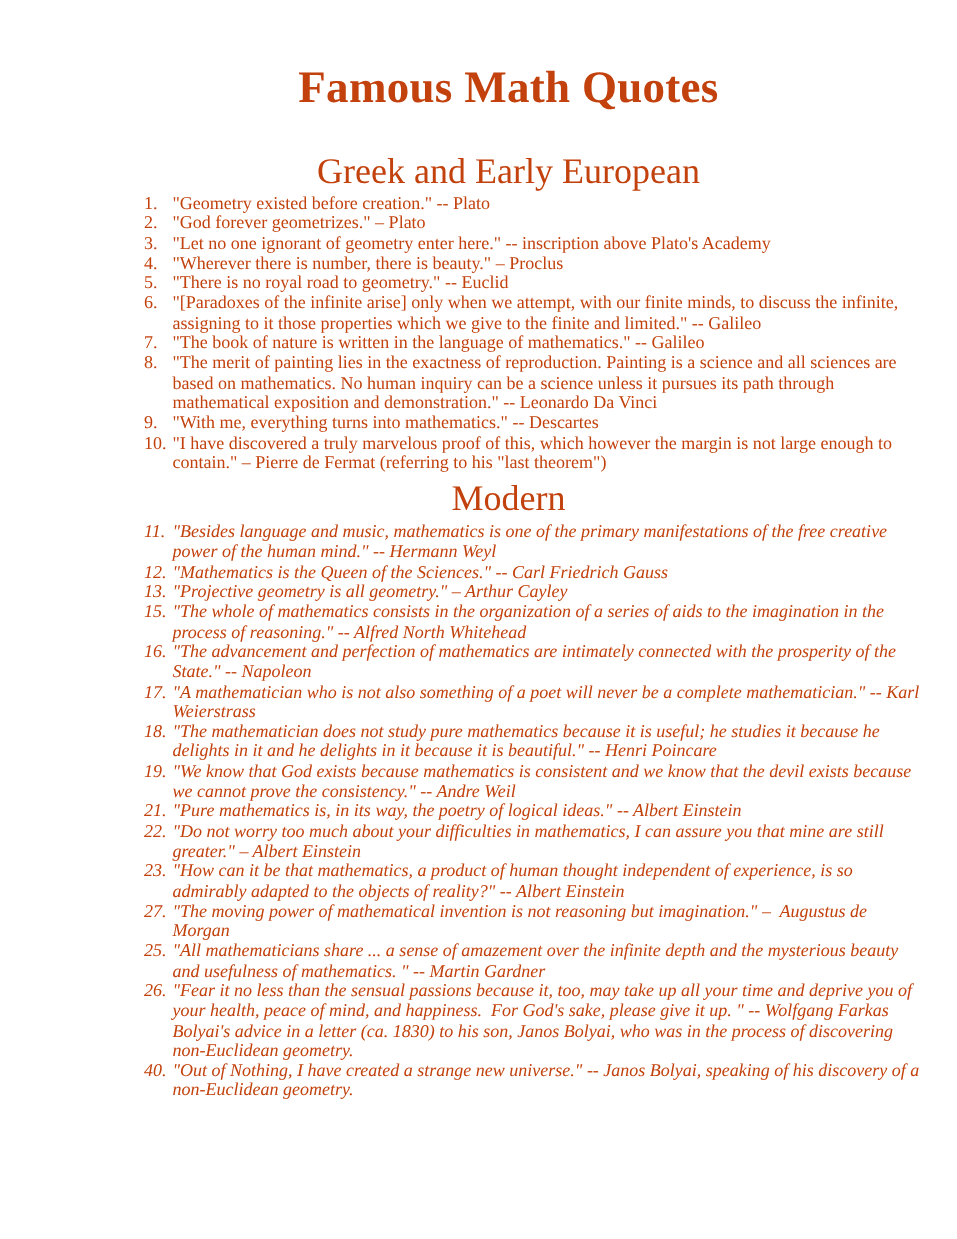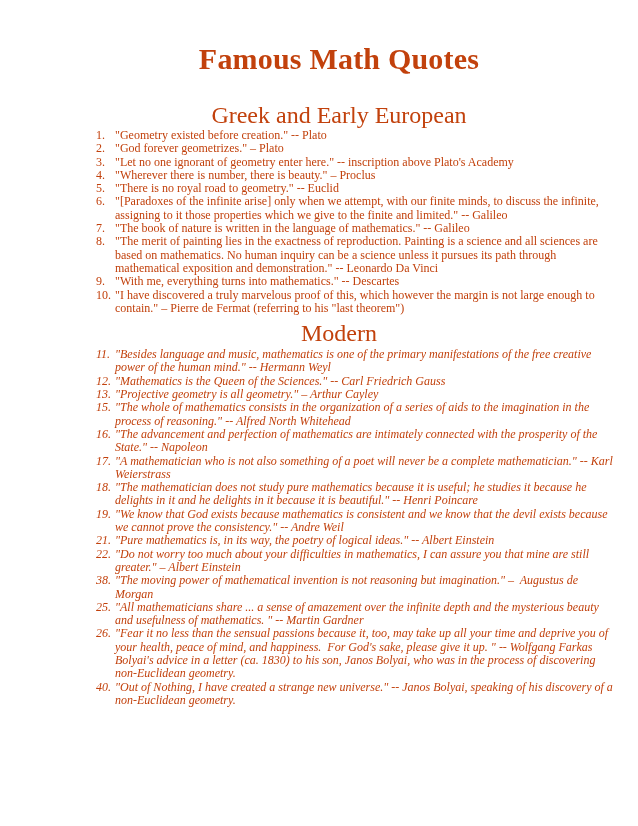--- a/index.html
+++ b/index.html
@@ -85,19 +85,20 @@
         <li class="quote"><span class="qnum">11.</span><span class="qtext">"Besides language and music, mathematics is one of the primary manifestations of the free creative power of the human mind." -- Hermann Weyl</span></li>
         <li class="quote"><span class="qnum">12.</span><span class="qtext">"Mathematics is the Queen of the Sciences." -- Carl Friedrich Gauss</span></li>
         <li class="quote"><span class="qnum">13.</span><span class="qtext">"Projective geometry is all geometry." – Arthur Cayley</span></li>
         <li class="quote"><span class="qnum">15.</span><span class="qtext">"The whole of mathematics consists in the organization of a series of aids to the imagination in the process of reasoning." -- Alfred North Whitehead</span></li>
         <li class="quote"><span class="qnum">16.</span><span class="qtext">"The advancement and perfection of mathematics are intimately connected with the prosperity of the State." -- Napoleon</span></li>
         <li class="quote"><span class="qnum">17.</span><span class="qtext">"A mathematician who is not also something of a poet will never be a complete mathematician." -- Karl Weierstrass</span></li>
         <li class="quote"><span class="qnum">18.</span><span class="qtext">"The mathematician does not study pure mathematics because it is useful; he studies it because he delights in it and he delights in it because it is beautiful." -- Henri Poincare</span></li>
         <li class="quote"><span class="qnum">19.</span><span class="qtext">"We know that God exists because mathematics is consistent and we know that the devil exists because we cannot prove the consistency." -- Andre Weil</span></li>
         <li class="quote"><span class="qnum">21.</span><span class="qtext">"Pure mathematics is, in its way, the poetry of logical ideas." -- Albert Einstein</span></li>
         <li class="quote"><span class="qnum">22.</span><span class="qtext">"Do not worry too much about your difficulties in mathematics, I can assure you that mine are still greater." – Albert Einstein</span></li>
-        <li class="quote"><span class="qnum">38.</span><span class="qtext">"The moving power of mathematical invention is not reasoning but imagination." –  Augustus de Morgan</span></li>
+        <li class="quote"><span class="qnum">23.</span><span class="qtext">"How can it be that mathematics, a product of human thought independent of experience, is so admirably adapted to the objects of reality?" -- Albert Einstein</span></li>
+        <li class="quote"><span class="qnum">27.</span><span class="qtext">"The moving power of mathematical invention is not reasoning but imagination." –  Augustus de Morgan</span></li>
         <li class="quote"><span class="qnum">25.</span><span class="qtext">"All mathematicians share ... a sense of amazement over the infinite depth and the mysterious beauty and usefulness of mathematics. " -- Martin Gardner</span></li>
         <li class="quote"><span class="qnum">26.</span><span class="qtext">"Fear it no less than the sensual passions because it, too, may take up all your time and deprive you of your health, peace of mind, and happiness.  For God's sake, please give it up. " -- Wolfgang Farkas Bolyai's advice in a letter (ca. 1830) to his son, Janos Bolyai, who was in the process of discovering non-Euclidean geometry.</span></li>
         <li class="quote"><span class="qnum">40.</span><span class="qtext">"Out of Nothing, I have created a strange new universe." -- Janos Bolyai, speaking of his discovery of a non-Euclidean geometry.</span></li>
       </ol>
   </section>
 </div>
 
 </body></html>

